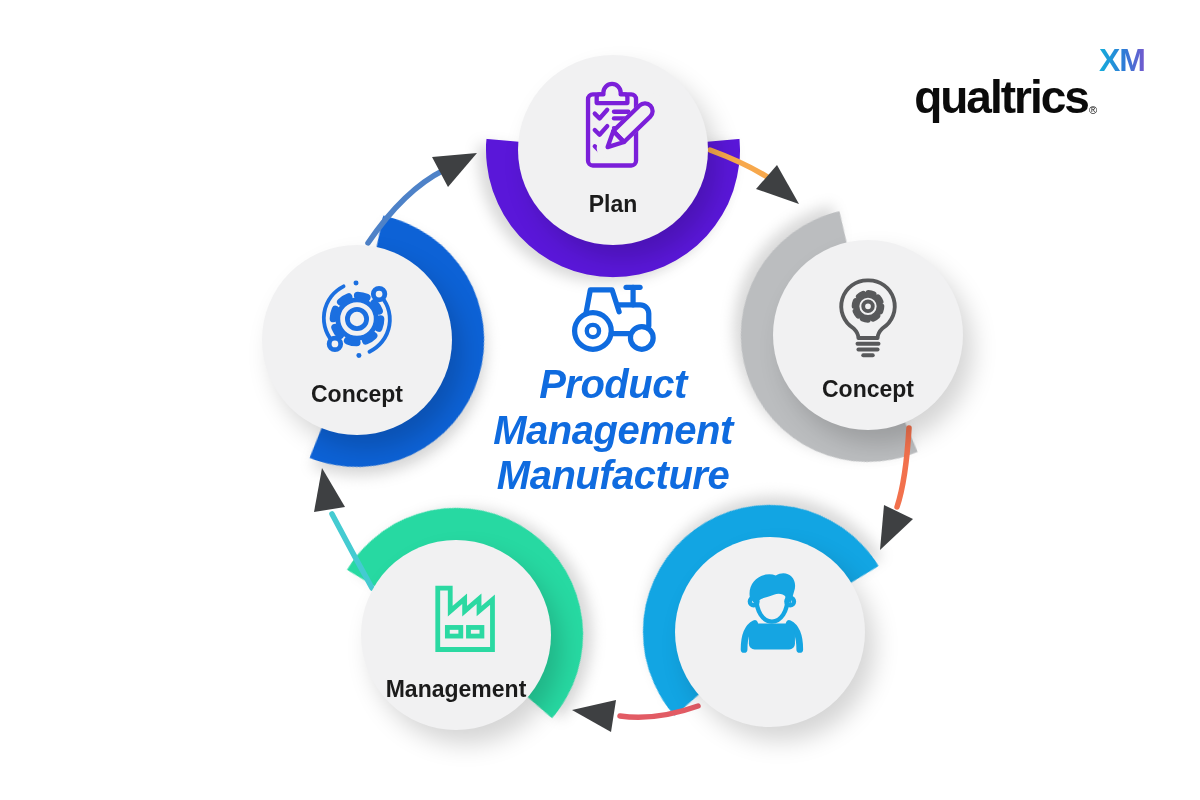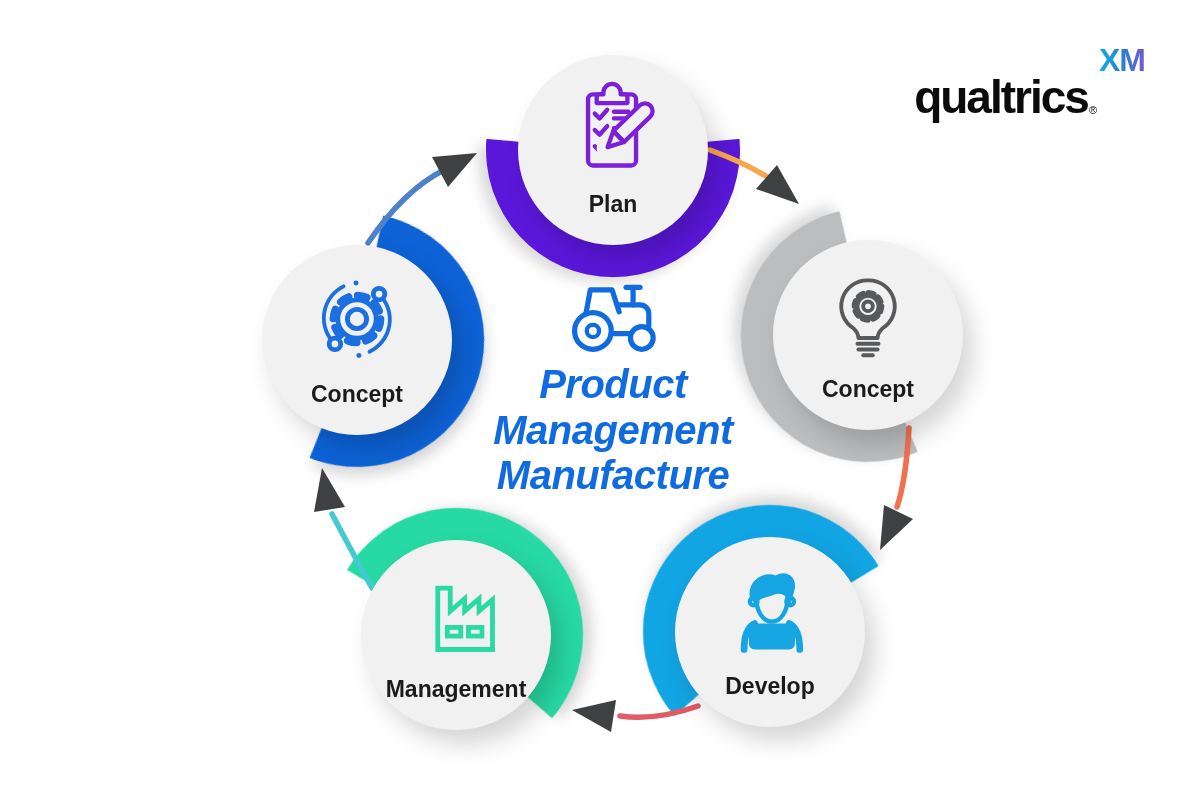--- a/index.html
+++ b/index.html
@@ -118,21 +118,20 @@
     <div class="circle">
       <svg class="icon" viewBox="0 0 100 100" fill="none" stroke="currentColor" stroke-width="4.5" stroke-linecap="round" stroke-linejoin="round">
         <path d="M36,30 c-2,22 8,31 16,31 c8,0 18,-9 16,-31"></path>
         <circle cx="33" cy="40" r="4"></circle>
           <circle cx="71" cy="40" r="4"></circle>
         <path d="M29,36 C26,18 44,8 56,13 C68,6 80,16 75,30 L71,44 C69,34 62,30 54,33 C44,37 38,36 35,44 Z" fill="currentColor" stroke="none"></path>
         <path d="M23,90 c0,-16 5,-24 11,-27" stroke-width="7"></path>
         <path d="M81,90 c0,-16 -5,-24 -11,-27" stroke-width="7"></path>
         <rect x="28" y="63" width="48" height="27" rx="6" fill="currentColor" stroke="none"></rect>
       </svg>
-      <div class="label">Develop</div>
     </div>
   </div>
 
   <div class="node n-manufacture" style="--arc: #27D9A2; --ico: #2BD9A2;">
     <svg class="arc" viewBox="0 0 260 260">
       <path d="M118.9,3.5 A127,127 0 1 1 118.9,256.5 L121.9,222.6 A93,93 0 1 0 121.9,37.4 Z"></path>
     </svg>
     <div class="circle">
       <svg class="icon" viewBox="0 0 100 100" fill="none" stroke="currentColor" stroke-width="5" stroke-linecap="square" stroke-linejoin="miter">
         <path d="M31,87 V23 h13 v24 l15,-13 v13 l15,-13 v13 l14,-12 V87 Z"></path>

